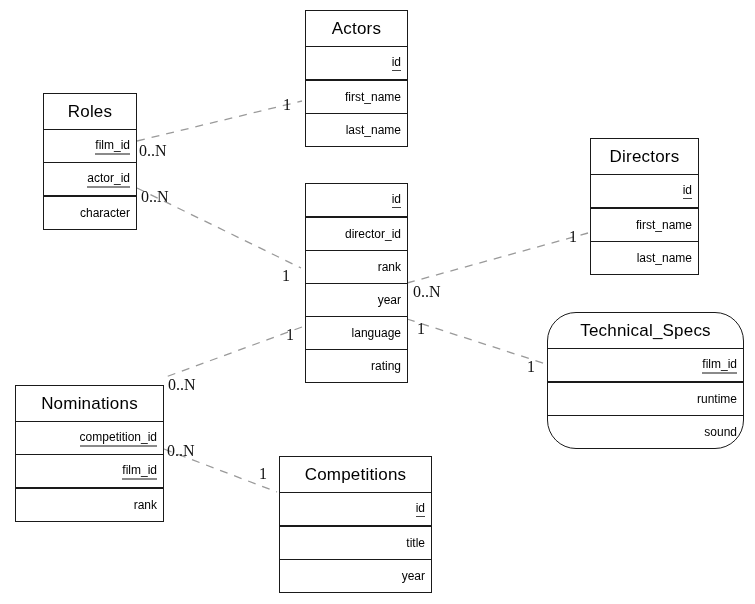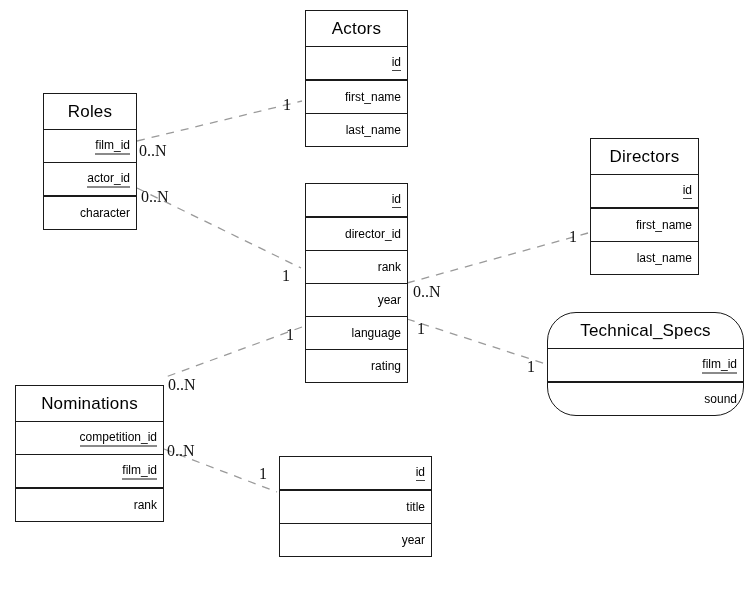--- a/index.html
+++ b/index.html
@@ -145,25 +145,29 @@
     <span>rank</span>
   </div>
 </div>
 
 <div class="entity" style="left:547px; top:312px; width:195px;border-radius:29px;">
   <div class="entity-title">Technical_Specs</div>
   <div class="field key-sep">
     <span class="fld-i fld-u">film_id</span>
   </div>
   <div class="field">
+    <span>runtime</span>
+  </div>
+  <div class="field">
     <span>sound</span>
   </div>
 </div>
 
 <div class="entity" style="left:279px; top:456px; width:151px;">
+  <div class="entity-title">Competitions</div>
   <div class="field key-sep">
     <span class="fld-u plain">id</span>
   </div>
   <div class="field">
     <span>title</span>
   </div>
   <div class="field">
     <span>year</span>
   </div>
 </div>

